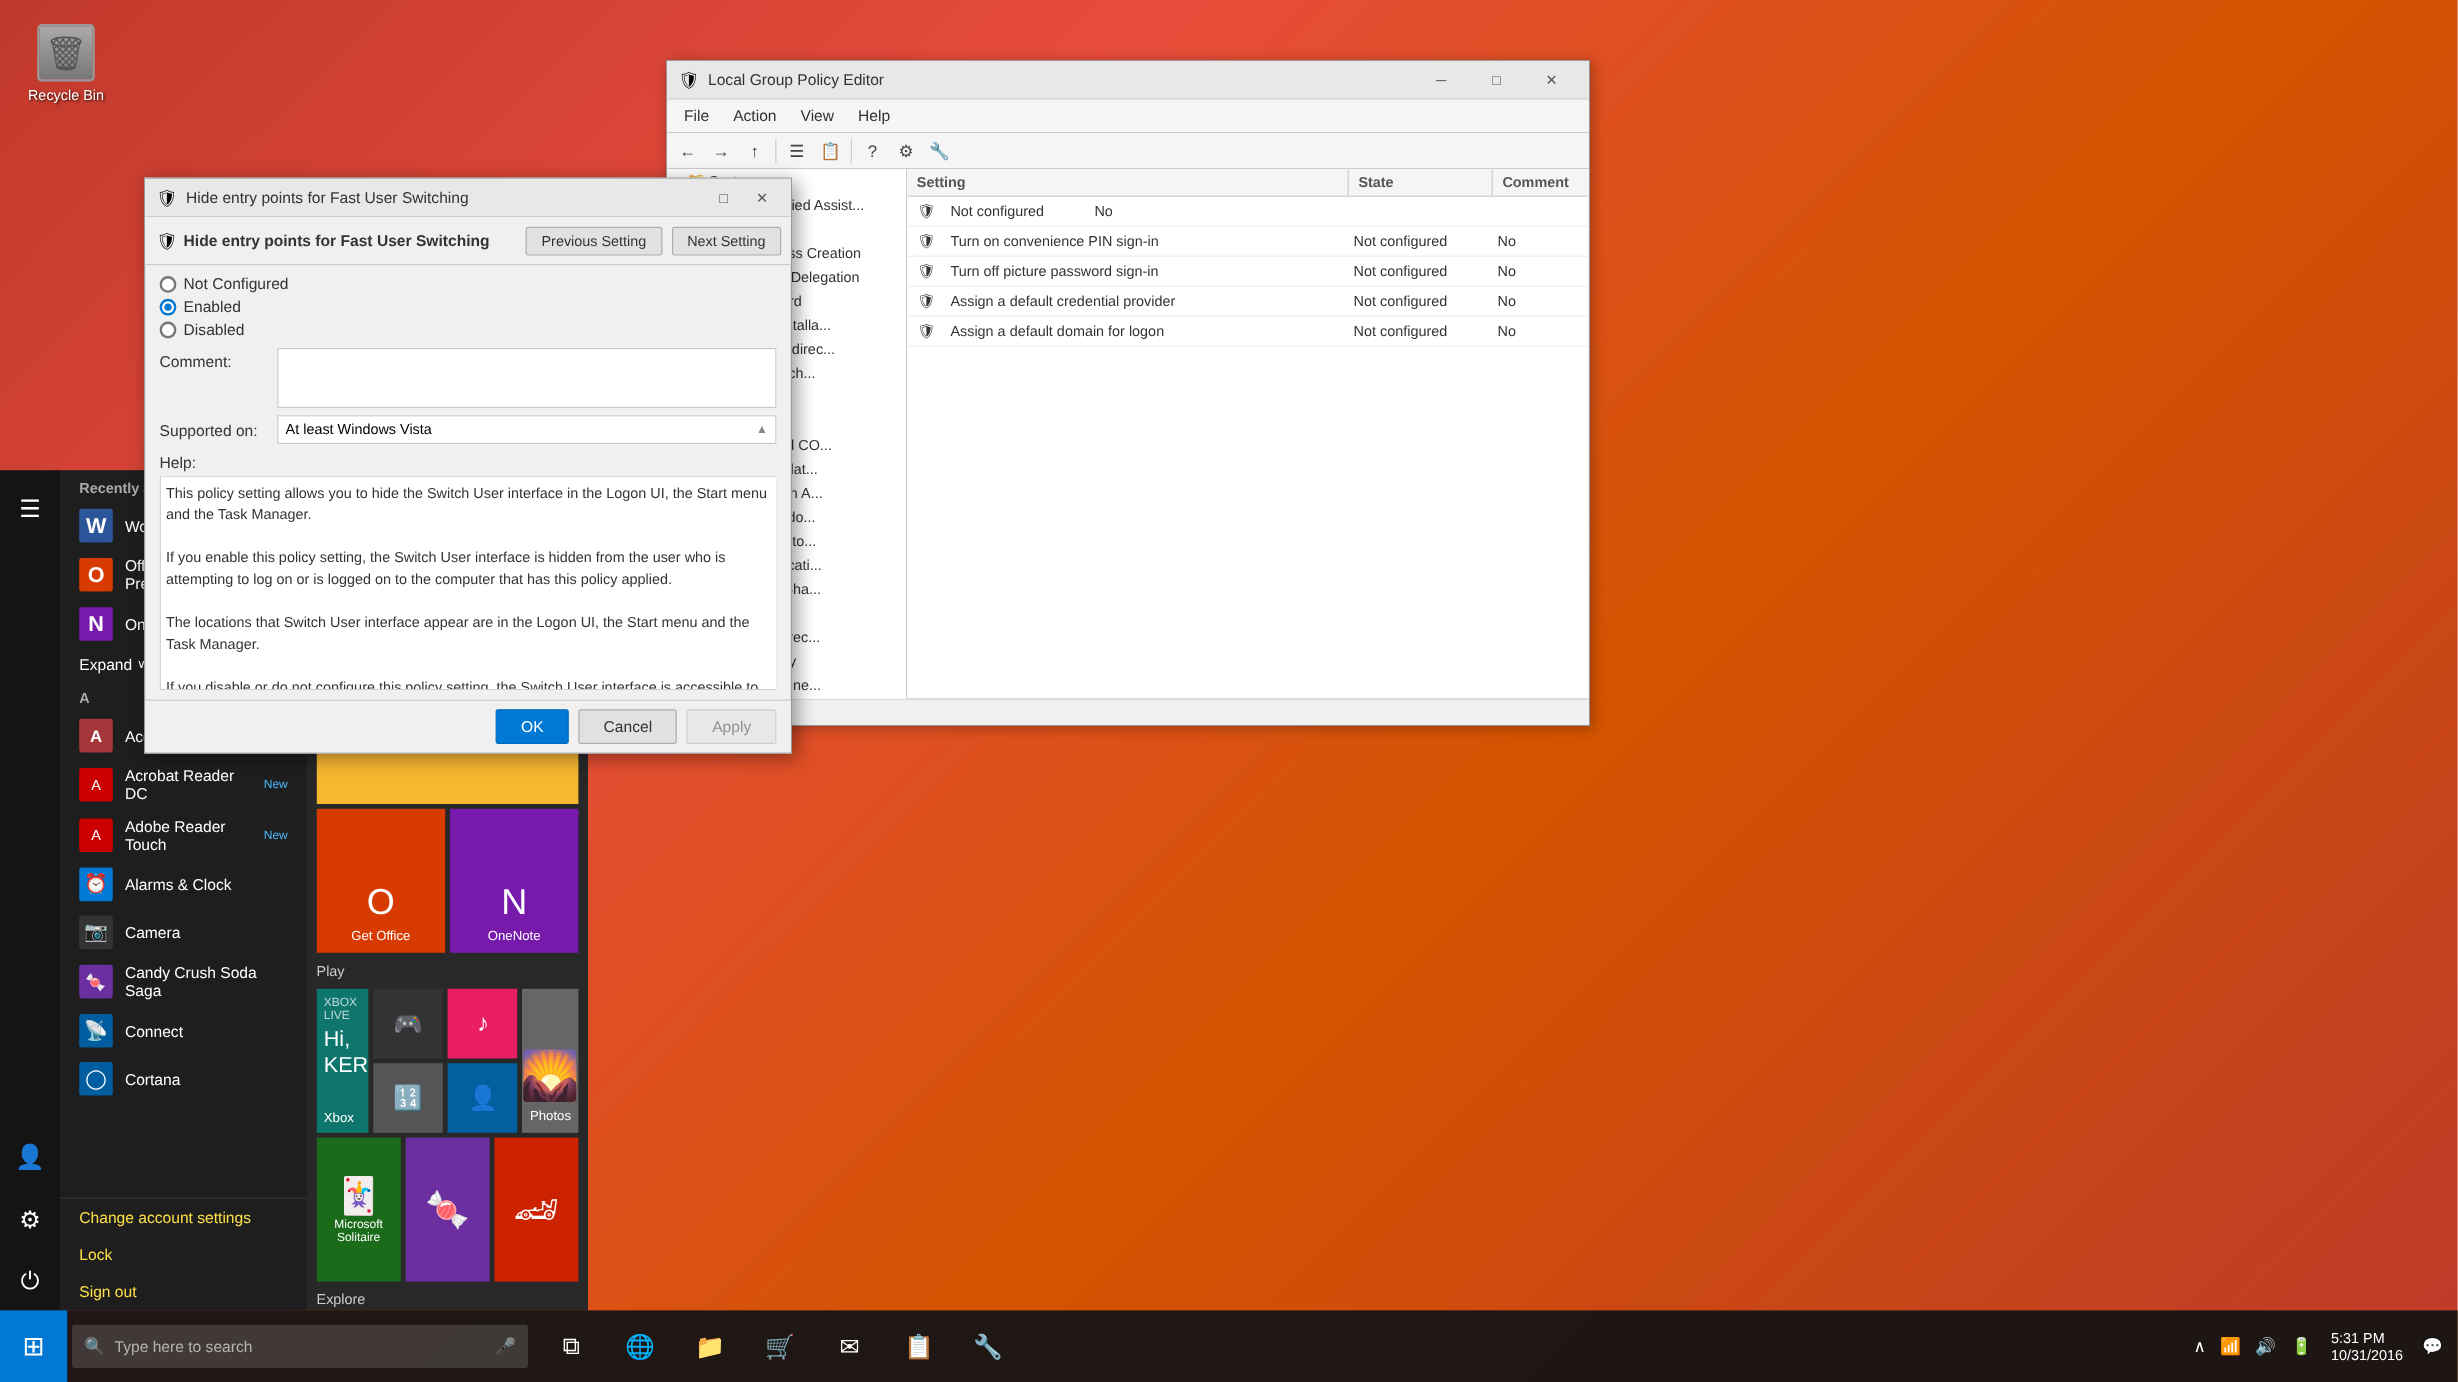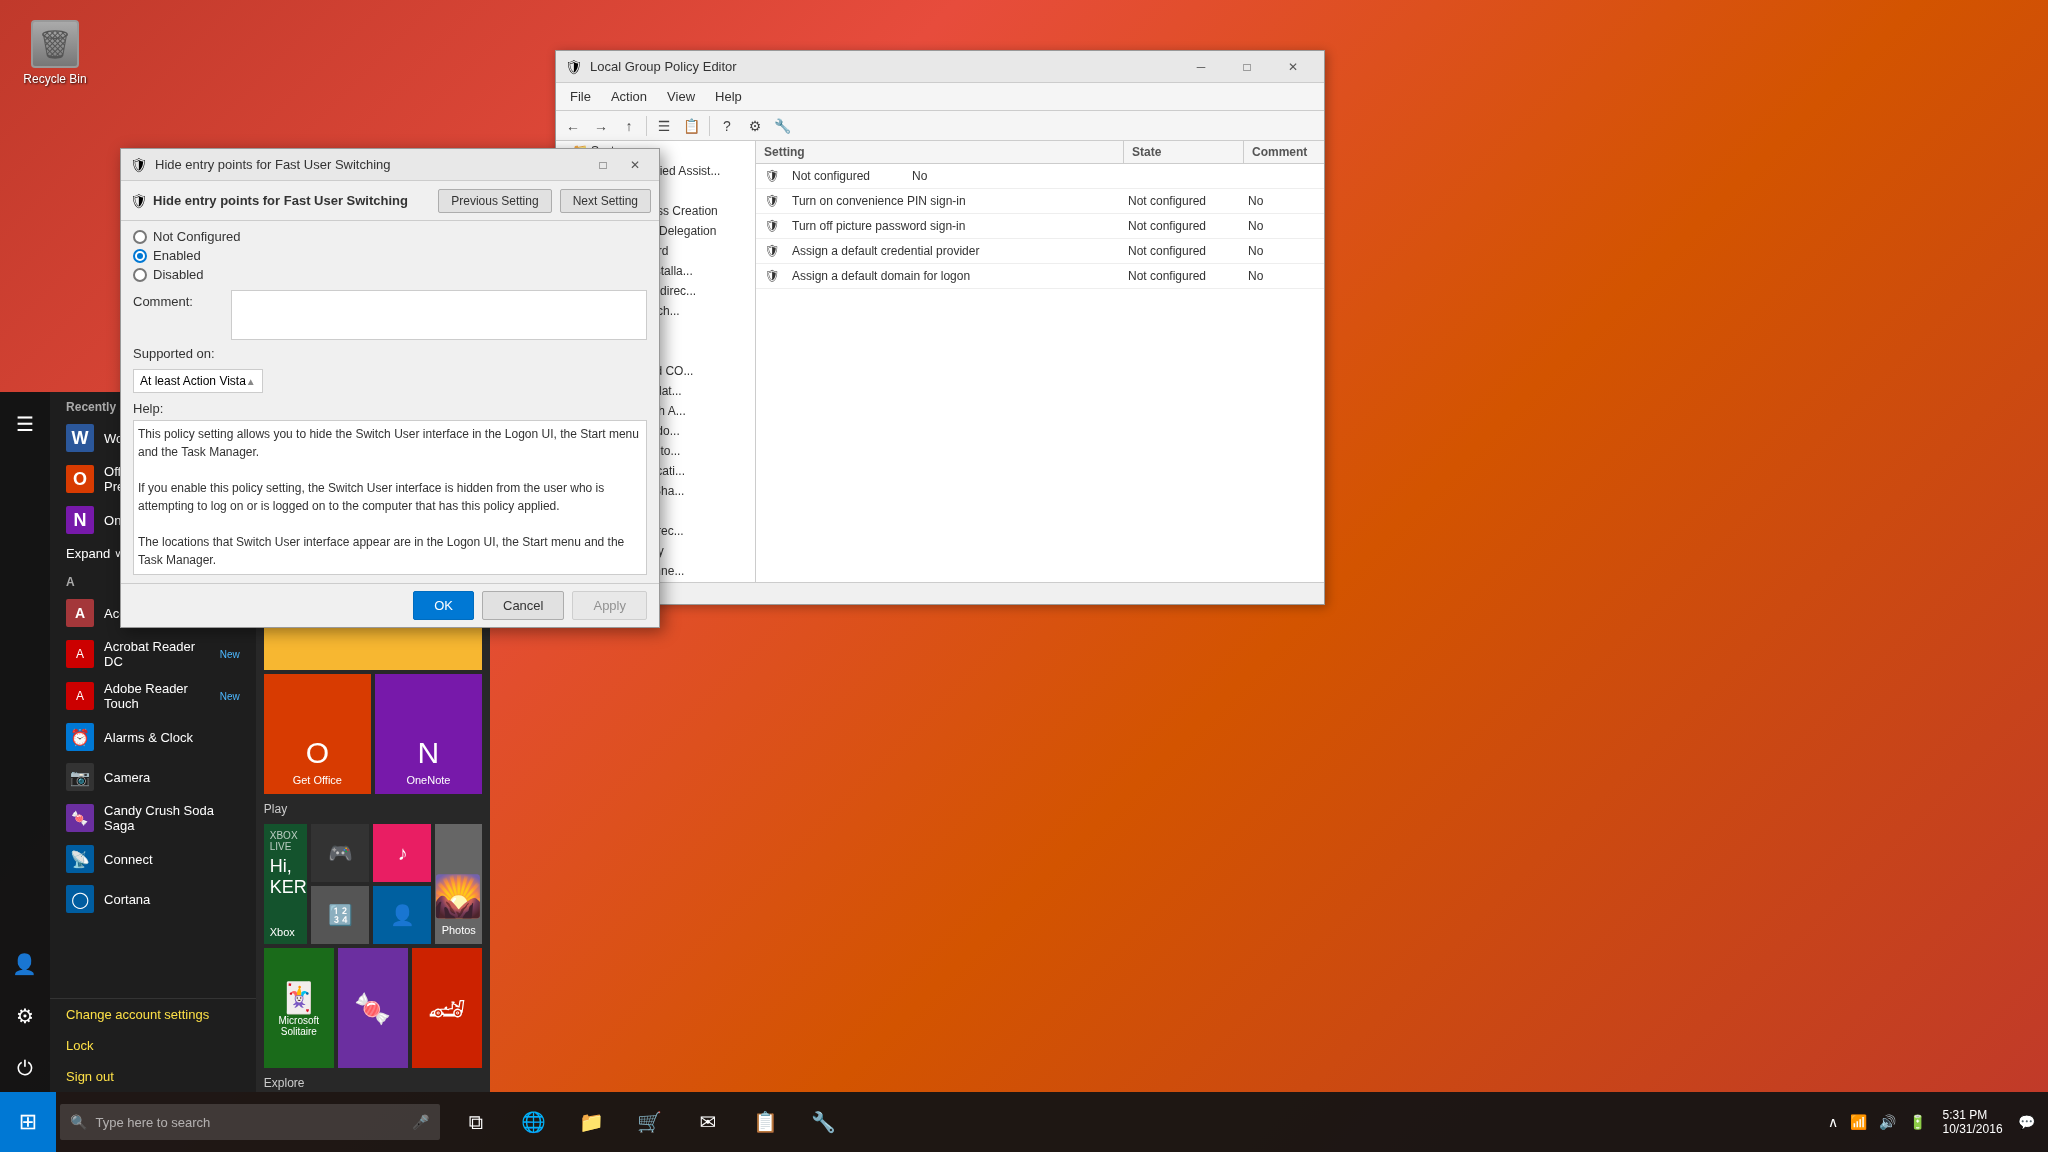--- a/index.html
+++ b/index.html
@@ -305,21 +305,21 @@
     .comment-row {
       display: flex; align-items: flex-start; gap: 8px; margin-bottom: 6px;
     }
     .comment-label { font-size: 13px; color: #333; width: 90px; padding-top: 4px; }
     .comment-textarea {
       flex: 1; height: 50px; border: 1px solid #ccc; background: white; font-size: 12px; padding: 4px;
       resize: none;
     }
 
     .supported-row {
-      display: flex; align-items: flex-start; gap: 8px; margin-bottom: 8px; flex-direction: column;
+      display: flex; align-items: center; gap: 8px; margin-bottom: 8px;
     }
     .supported-label { font-size: 13px; color: #333; width: 90px; }
     .supported-value {
       flex: 1; border: 1px solid #ccc; background: white;
       font-size: 12px; padding: 4px 6px; display: flex; align-items: center;
     }
 
     .dialog-footer {
       height: 44px; display: flex; align-items: center; justify-content: flex-end;
       padding: 0 12px; gap: 8px; border-top: 1px solid #ccc; background: #f0f0f0;
@@ -558,21 +558,21 @@
       </div>
 
       <div class="comment-row">
         <span class="comment-label">Comment:</span>
         <textarea class="comment-textarea" style=""></textarea>
       </div>
 
       <div class="supported-row">
         <span class="supported-label">Supported on:</span>
         <div class="supported-value">
-          <span>At least Action Vista</span>
+          <span>At least Windows Vista</span>
           <span style="margin-left:auto;font-size:10px;color:#888;">▲</span>
         </div>
       </div>
 
       <div class="dialog-two-col">
         <div class="dialog-col">
           <div class="dialog-col-label">Help:</div>
           <div class="dialog-textarea">
             <span style="white-space:pre-line;">This policy setting allows you to hide the Switch User interface in the Logon UI, the Start menu and the Task Manager.
 
@@ -705,21 +705,21 @@
           </div>
           <div class="tile tile-med" style="background:#7719aa;">
             <div style="font-size:30px;color:white;margin-bottom:4px;">N</div>
             <div class="tile-label">OneNote</div>
           </div>
         </div>
 
         <div class="tiles-section-label">Play</div>
 
         <div class="tiles-row">
-          <div class="tile tile-med" style="background:#14532d;align-items:flex-start;justify-content:flex-start;padding:6px;">
+          <div class="tile tile-med" style="background:#0f766e;align-items:flex-start;justify-content:flex-start;padding:6px;">
             <div style="font-size:10px;color:rgba(255,255,255,0.7);">XBOX LIVE</div>
             <div style="color:white;font-size:18px;margin-top:4px;">Hi, KERNELARG</div>
             <div style="margin-top:auto;font-size:11px;color:white;">Xbox</div>
           </div>
           <div style="display:flex;flex-direction:column;gap:4px;">
             <div style="display:flex;gap:4px;">
               <div class="tile" style="background:#333;width:58px;height:58px;font-size:20px;align-items:center;justify-content:center;">🎮</div>
               <div class="tile" style="background:#e91e63;width:58px;height:58px;font-size:20px;align-items:center;justify-content:center;">♪</div>
             </div>
             <div style="display:flex;gap:4px;">

